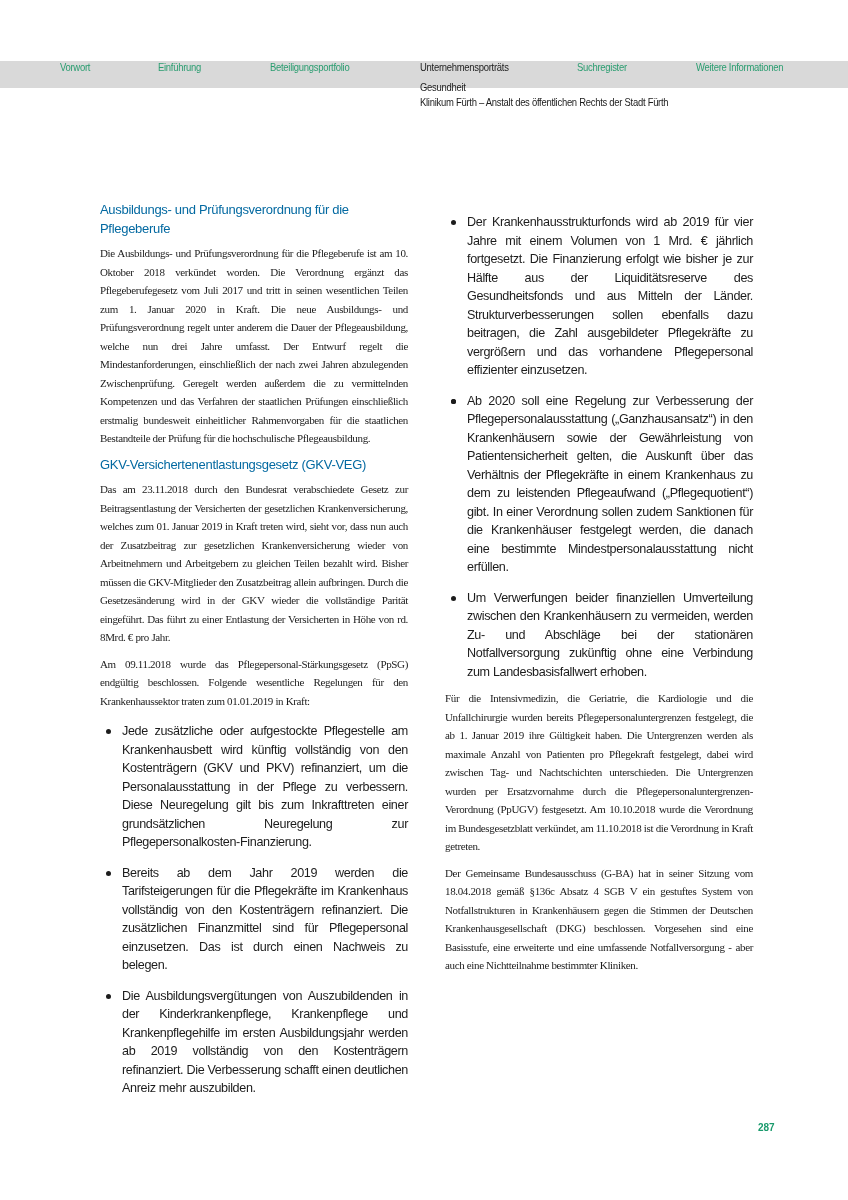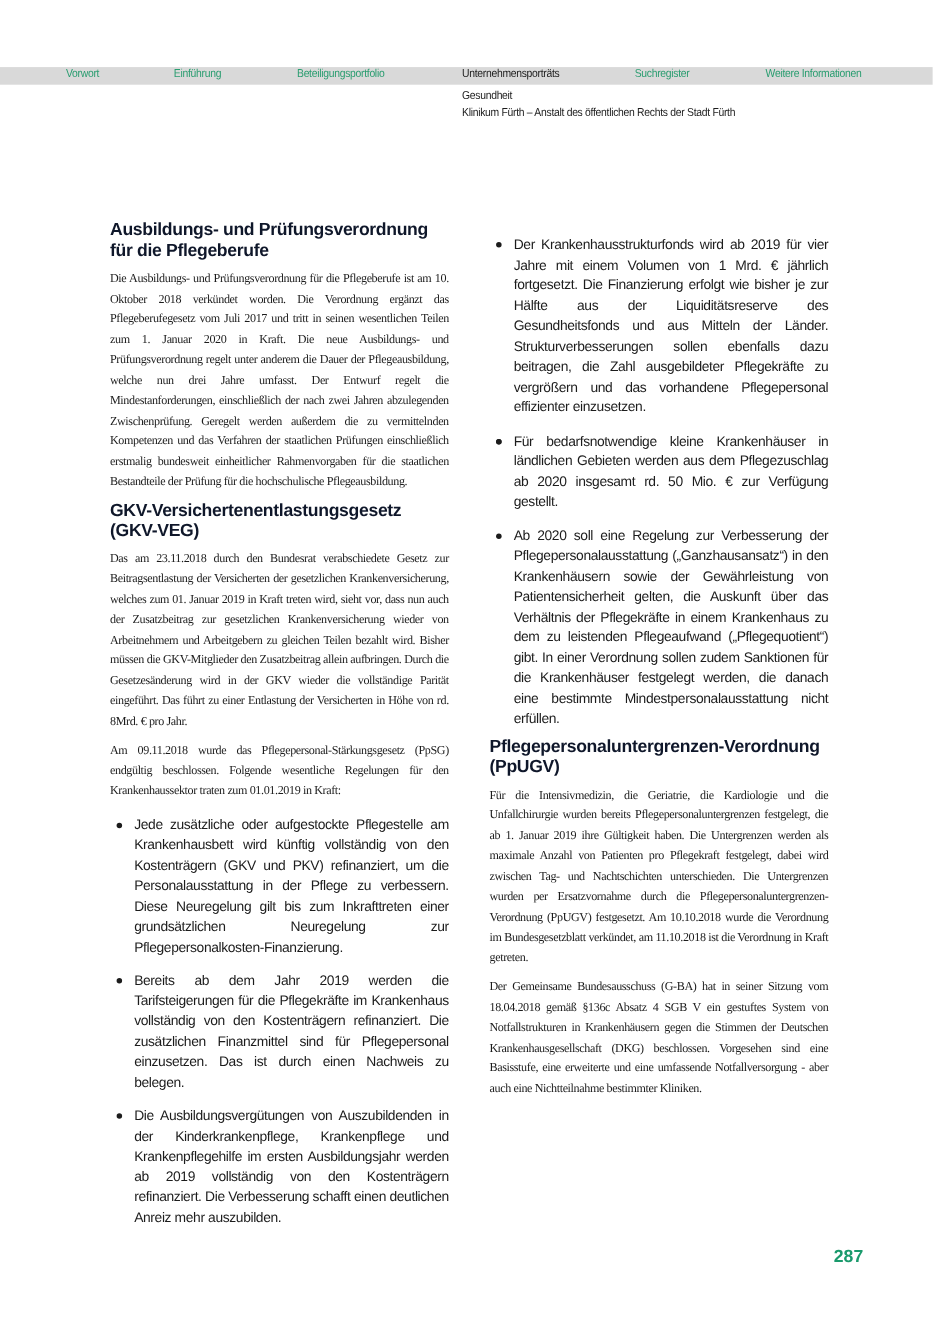--- a/index.html
+++ b/index.html
@@ -1,30 +1,30 @@
 <!DOCTYPE html>
 <html><head>
 <meta charset="utf-8">
 <style>
   html, body { margin:0; padding:0; background:#ffffff; }
   body { width:848px; height:1200px; position:relative; overflow:hidden;
          font-family:"Liberation Sans", sans-serif; color:#1c1c1c; }
-  .navbar { position:absolute; left:0; top:61px; width:848px; height:16px; background:#d9d9d9; }
+  .navbar { position:absolute; left:0; top:61px; width:848px; height:27px; background:#d9d9d9; }
   .nav-item { position:absolute; top:0; font-size:10.5px; line-height:13px; color:#2a9d70; letter-spacing:-0.3px; white-space:nowrap; transform:scaleX(0.9); transform-origin:left center; }
   .nav-item.active { color:#1c1c1c; }
   .crumb { position:absolute; left:420px; font-size:10.5px; color:#1c1c1c; white-space:nowrap; letter-spacing:-0.3px; transform:scaleX(0.9); transform-origin:left center; }
   .col { position:absolute; top:201px; width:308px; }
   .col.left { left:100px; }
   .col.right { left:445px; }
-  .h { color:#0f172a; font-weight:bold; font-size:16px; line-height:18.5px; margin:0 0 6px 0; letter-spacing:-0.3px; }
+  .h { color:#0369a1; font-weight:normal; font-size:13px; line-height:18.5px; margin:0 0 6px 0; letter-spacing:-0.3px; }
   .p { font-size:11px; line-height:18.5px; margin:0 0 8px 0; text-align:justify; letter-spacing:-0.35px;font-family:Liberation Serif, serif; }
   ul.bl { list-style:none; margin:0 0 8px 0; padding:0; }
   ul.bl li { position:relative; padding-left:22px; font-size:12.6px; line-height:18.5px; margin:12px 0 6px 0; text-align:justify; letter-spacing:-0.35px; }
   ul.bl li .dot { position:absolute; left:6px; top:7px; width:5px; height:5px; border-radius:50%; background:#1c1c1c; }
-  .pagenum { position:absolute; left:758px; top:1122px; font-size:16px; font-weight:bold; color:#1a9a6c;margin-top:12px; }
+  .pagenum { position:absolute; left:758px; top:1122px; font-size:10px; font-weight:bold; color:#1a9a6c; }
 </style>
 </head>
 <body>
 
 <div class="navbar">
   <span class="nav-item" style="left:60px">Vorwort</span>
   <span class="nav-item" style="left:158px">Einführung</span>
   <span class="nav-item" style="left:270px">Beteiligungsportfolio</span>
   <span class="nav-item active" style="left:420px">Unternehmensporträts</span>
   <span class="nav-item" style="left:577px">Suchregister</span>
@@ -47,22 +47,21 @@
     <li><span class="dot"></span><span>Jede zusätzliche oder aufgestockte Pflegestelle am Krankenhausbett wird künftig vollständig von den Kostenträgern (GKV und PKV) refinanziert, um die Personalausstattung in der Pflege zu verbessern. Diese Neuregelung gilt bis zum Inkrafttreten einer grundsätzlichen Neuregelung zur Pflegepersonalkosten-Finanzierung.</span></li>
     <li><span class="dot"></span><span>Bereits ab dem Jahr 2019 werden die Tarifsteigerungen für die Pflegekräfte im Krankenhaus vollständig von den Kostenträgern refinanziert. Die zusätzlichen Finanzmittel sind für Pflegepersonal einzusetzen. Das ist durch einen Nachweis zu belegen.</span></li>
     <li><span class="dot"></span><span>Die Ausbildungsvergütungen von Auszubildenden in der Kinderkrankenpflege, Krankenpflege und Krankenpflegehilfe im ersten Ausbildungsjahr werden ab 2019 vollständig von den Kostenträgern refinanziert. Die Verbesserung schafft einen deutlichen Anreiz mehr auszubilden.</span></li>
   </ul>
 </div>
 
 <div class="col right">
   <ul class="bl">
     <li><span class="dot"></span><span>Der Krankenhausstrukturfonds wird ab 2019 für vier Jahre mit einem Volumen von 1 Mrd. € jährlich fortgesetzt. Die Finanzierung erfolgt wie bisher je zur Hälfte aus der Liquiditätsreserve des Gesundheitsfonds und aus Mitteln der Länder. Strukturverbesserungen sollen ebenfalls dazu beitragen, die Zahl ausgebildeter Pflegekräfte zu vergrößern und das vorhandene Pflegepersonal effizienter einzusetzen.</span></li>
     <li><span class="dot"></span></li>
-    <li><span class="dot"></span><span>Für bedarfsnotwendige kleine Krankenhäuser in ländlichen Gebieten werden aus dem Pflegezuschlag ab 2020 insgesamt rd. 50 Mio. € zur Verfügung gestellt.</span></li>
     <li><span class="dot"></span><span>Ab 2020 soll eine Regelung zur Verbesserung der Pflegepersonalausstattung („Ganzhausansatz“) in den Krankenhäusern sowie der Gewährleistung von Patientensicherheit gelten, die Auskunft über das Verhältnis der Pflegekräfte in einem Krankenhaus zu dem zu leistenden Pflegeaufwand („Pflegequotient“) gibt. In einer Verordnung sollen zudem Sanktionen für die Krankenhäuser festgelegt werden, die danach eine bestimmte Mindestpersonalausstattung nicht erfüllen.</span></li>
+    <li><span class="dot"></span><span>Um Verwerfungen beider finanziellen Umverteilung zwischen den Krankenhäusern zu vermeiden, werden Zu- und Abschläge bei der stationären Notfallversorgung zukünftig ohne eine Verbindung zum Landesbasisfallwert erhoben.</span></li>
   </ul>
 
-  <div class="h">Pflegepersonaluntergrenzen-Verordnung (PpUGV)</div>
   <div class="p">Für die Intensivmedizin, die Geriatrie, die Kardiologie und die Unfallchirurgie wurden bereits Pflegepersonaluntergrenzen festgelegt, die ab 1. Januar 2019 ihre Gültigkeit haben. Die Untergrenzen werden als maximale Anzahl von Patienten pro Pflegekraft festgelegt, dabei wird zwischen Tag- und Nachtschichten unterschieden. Die Untergrenzen wurden per Ersatzvornahme durch die Pflegepersonaluntergrenzen-Verordnung (PpUGV) festgesetzt. Am 10.10.2018 wurde die Verordnung im Bundesgesetzblatt verkündet, am 11.10.2018 ist die Verordnung in Kraft getreten.</div>
   <div class="p">Der Gemeinsame Bundesausschuss (G-BA) hat in seiner Sitzung vom 18.04.2018 gemäß §136c Absatz 4 SGB V ein gestuftes System von Notfallstrukturen in Krankenhäusern gegen die Stimmen der Deutschen Krankenhausgesellschaft (DKG) beschlossen. Vorgesehen sind eine Basisstufe, eine erweiterte und eine umfassende Notfallversorgung - aber auch eine Nichtteilnahme bestimmter Kliniken.</div>
 </div>
 
 <div class="pagenum">287</div>
 
 </body></html>

